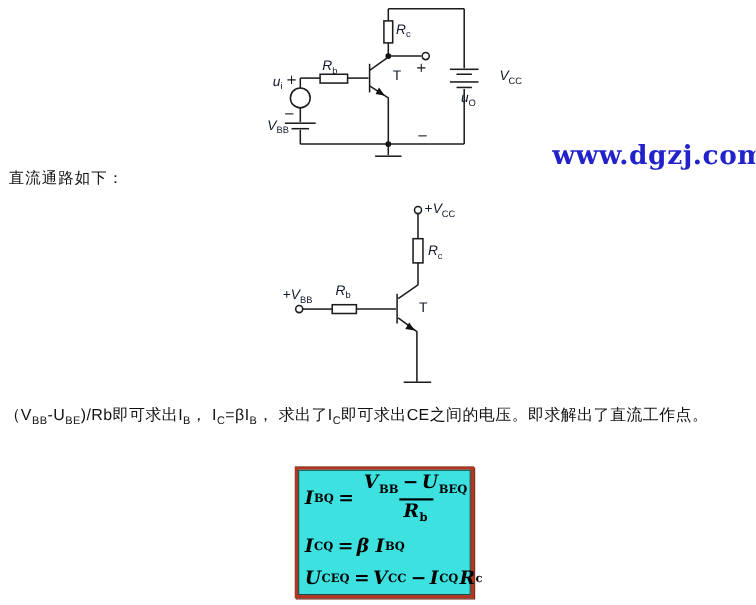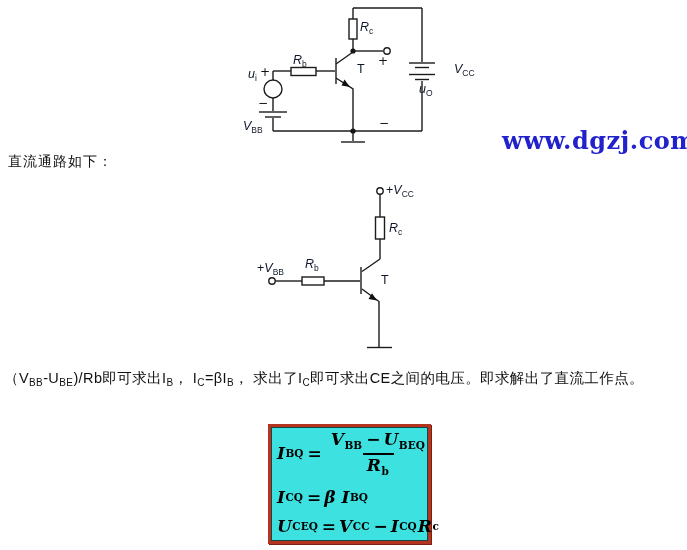--- a/index.html
+++ b/index.html
@@ -94,21 +94,21 @@
       <path d="M33 118 V131"></path>
     </g>
   </svg>
 
   <span class="lbl" style="left:293px;top:54px;"><span>R</span><span class="sub">b</span></span>
   <span class="lbl" style="left:360px;top:21px;"><span>R</span><span class="sub">c</span></span>
   <span class="lbl upright" style="left:357px;top:63px;">T</span>
   <span class="sign" style="left:260px;top:66px;">+</span>
   <span class="lbl" style="left:248px;top:68px;"><span>u</span><span class="sub">i</span></span>
   <span class="sign" style="left:258px;top:97px;">−</span>
-  <span class="lbl" style="left:243px;top:120px;"><span>V</span><span class="sub">BB</span></span>
+  <span class="lbl" style="left:243px;top:108px;"><span>V</span><span class="sub">BB</span></span>
   <span class="lbl" style="left:454px;top:63px;"><span>V</span><span class="sub">CC</span></span>
   <span class="sign" style="left:378px;top:55px;">+</span>
   <span class="lbl" style="left:378px;top:83px;margin-left:41px;"><span>u</span><span class="sub">O</span></span>
   <span class="sign" style="left:379px;top:117px;">−</span>
 
   <div id="watermark">www.dgzj.com</div>
 
   <div id="heading">直流通路如下：</div>
 
   <svg style="left:255px;top:180px;" width="185" height="180" viewBox="0 0 185 180">

